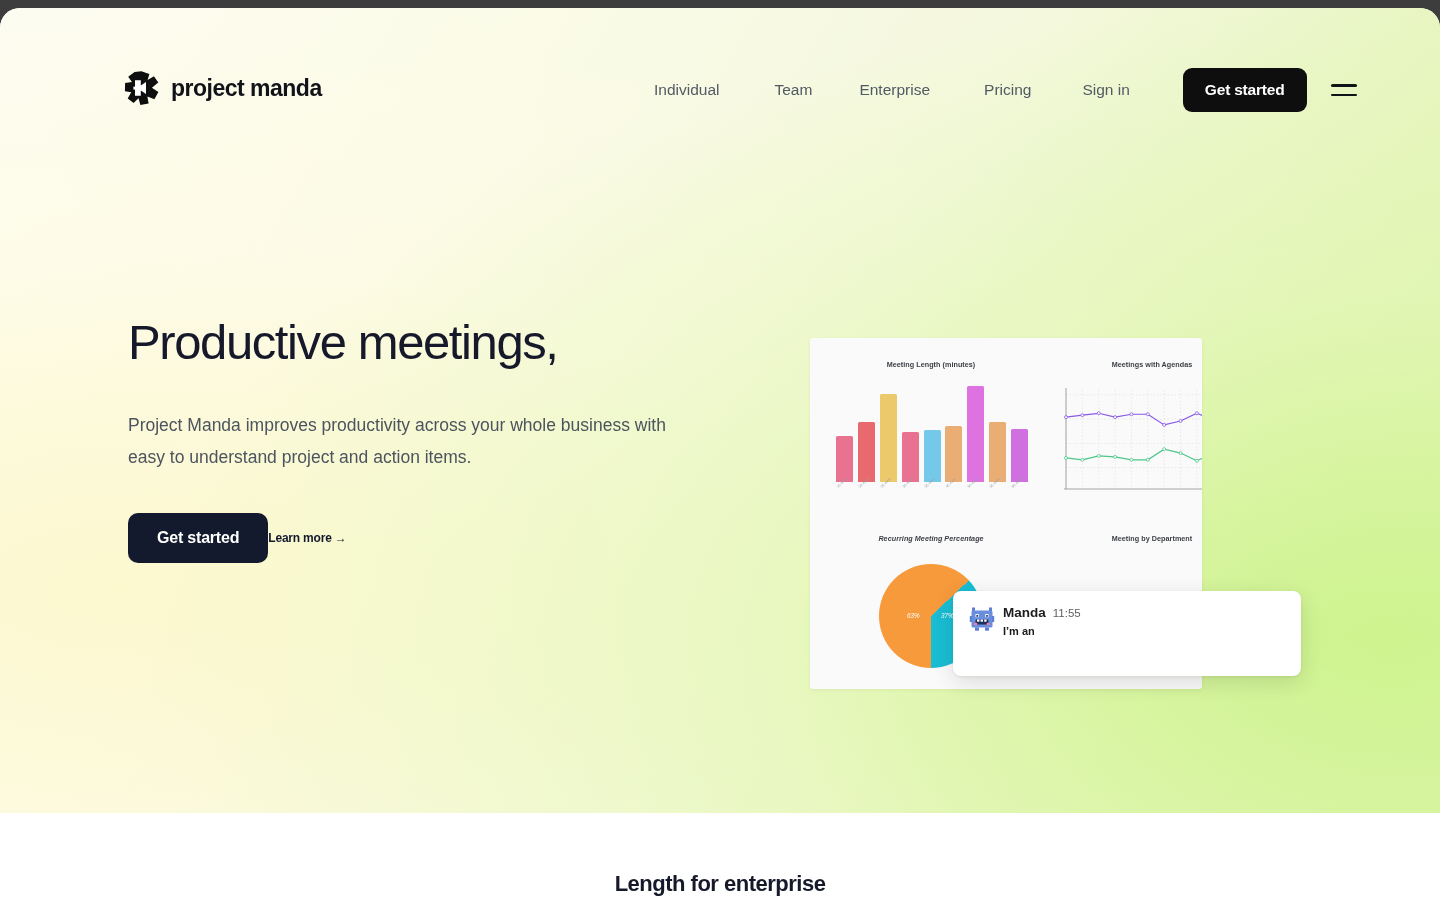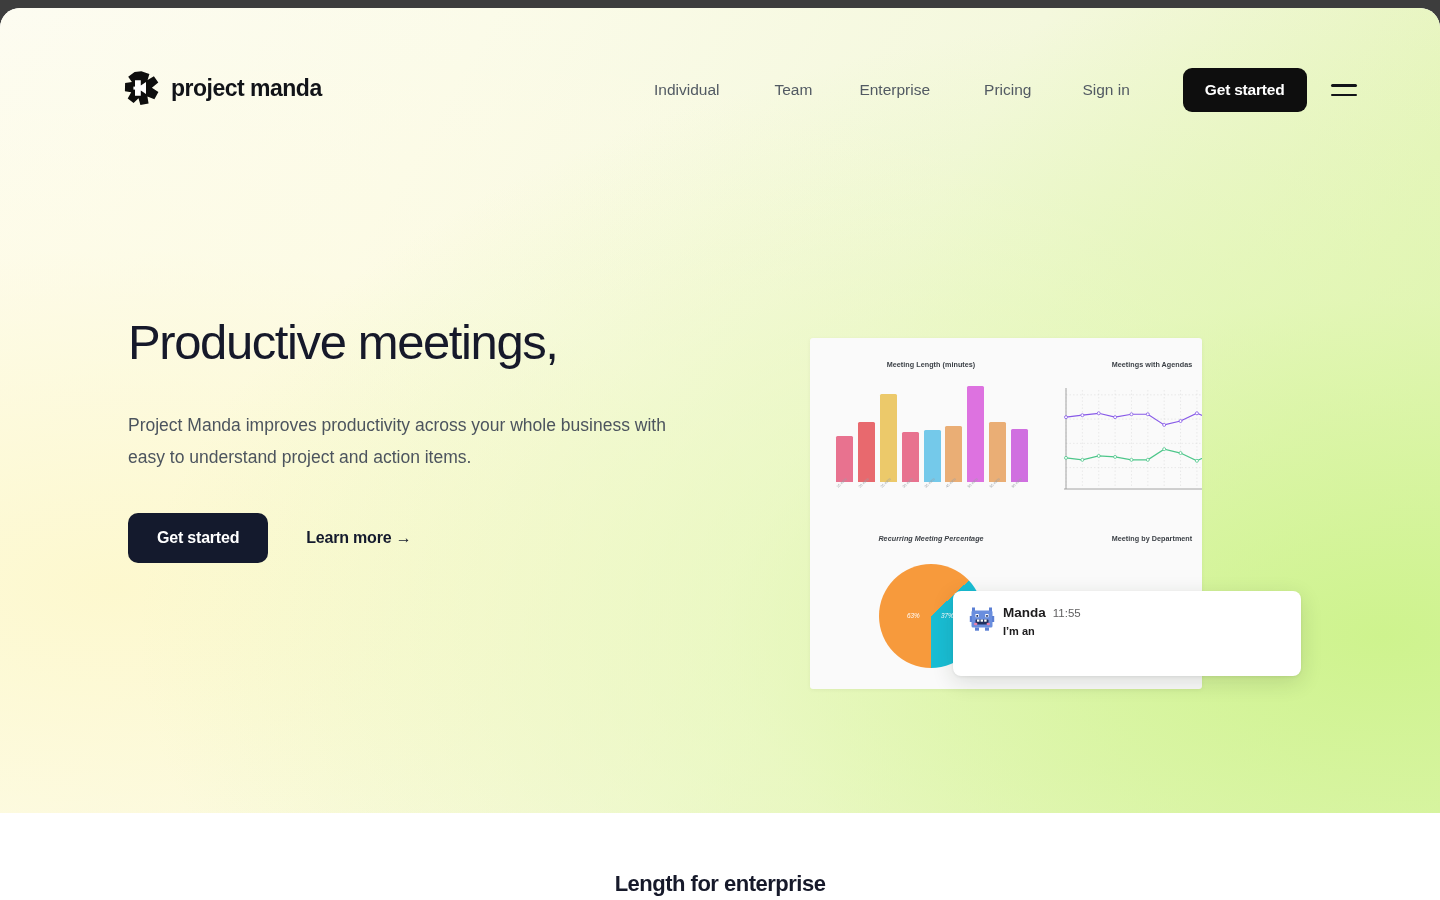--- a/index.html
+++ b/index.html
@@ -118,22 +118,21 @@
     background: #141a2d;
     color: #ffffff;
     font-size: 16px; font-weight: 700;
     border: none; border-radius: 10px;
     padding: 16px 29px;
     cursor: pointer;
     letter-spacing: -0.2px;
     font-family: "Liberation Sans", sans-serif;
   }
   #hero-learn {
-    margin-left: 38px;
-    font-size: 16px; font-weight: 700;
+    font-size: 12px; font-weight: 700;
     color: #141a2d;
     cursor: pointer;
     letter-spacing: -0.2px;
   }
 
   
   #dashboard-card {
     position: absolute;
     left: 810px; top: 282px;
     width: 392px; height: 351px;

